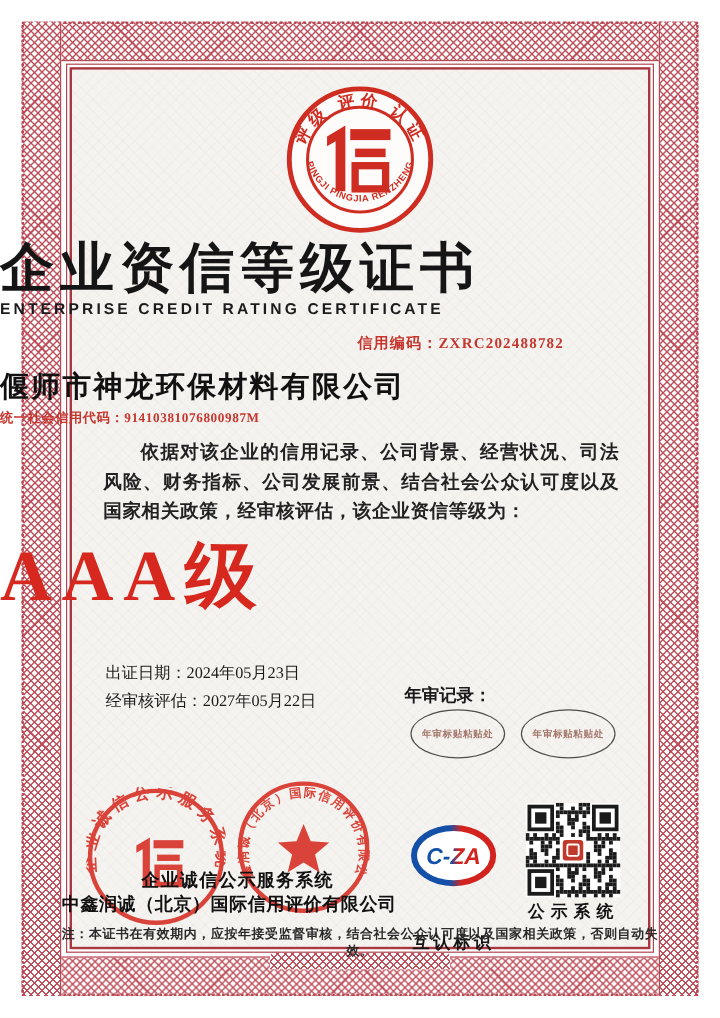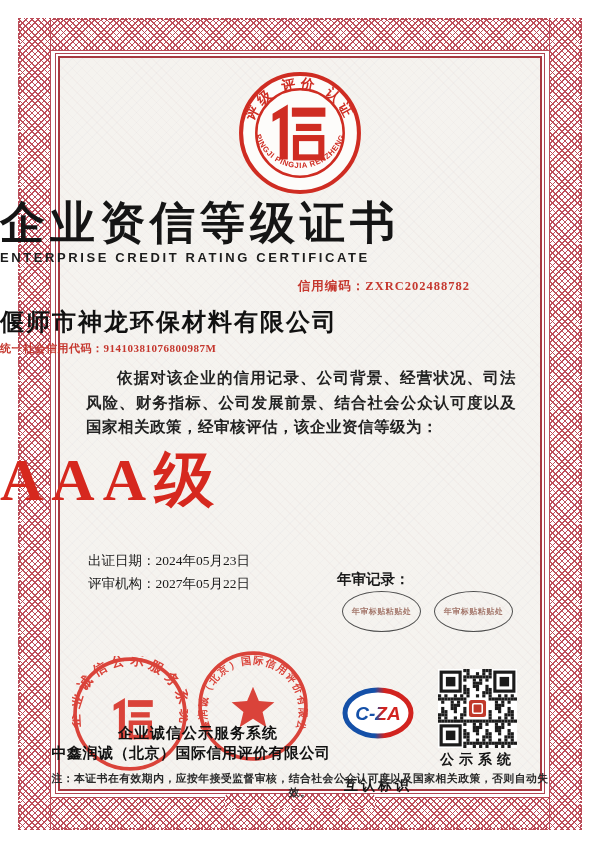--- a/index.html
+++ b/index.html
@@ -101,21 +101,21 @@
 <div class="abs credit-code"><span>信用编码：</span><span>ZXRC202488782</span></div>
 
 <div class="abs center company">偃师市神龙环保材料有限公司</div>
 <div class="abs center uscc"><span>统一社会信用代码：</span><span>91410381076800987M</span></div>
 
 <div class="abs para">依据对该企业的信用记录、公司背景、经营状况、司法风险、财务指标、公司发展前景、结合社会公众认可度以及国家相关政策，经审核评估，该企业资信等级为：</div>
 <div class="abs center rating">AAA级</div>
 
 <div class="abs details">
   <div class="row"><span>出证日期：</span><span>2024年05月23日</span></div>
-  <div class="row"><span>评审机构：</span><span>2027年05月22日</span></div>
+  <div class="row"><span>经审核评估：</span><span>2027年05月22日</span></div>
 </div>
 
 <div class="abs annual-title">年审记录：</div>
 <div class="abs oval oval1">
   <span>年审标贴粘贴处</span>
 </div>
 <div class="abs oval oval2">
   <span>年审标贴粘贴处</span>
 </div>
 

